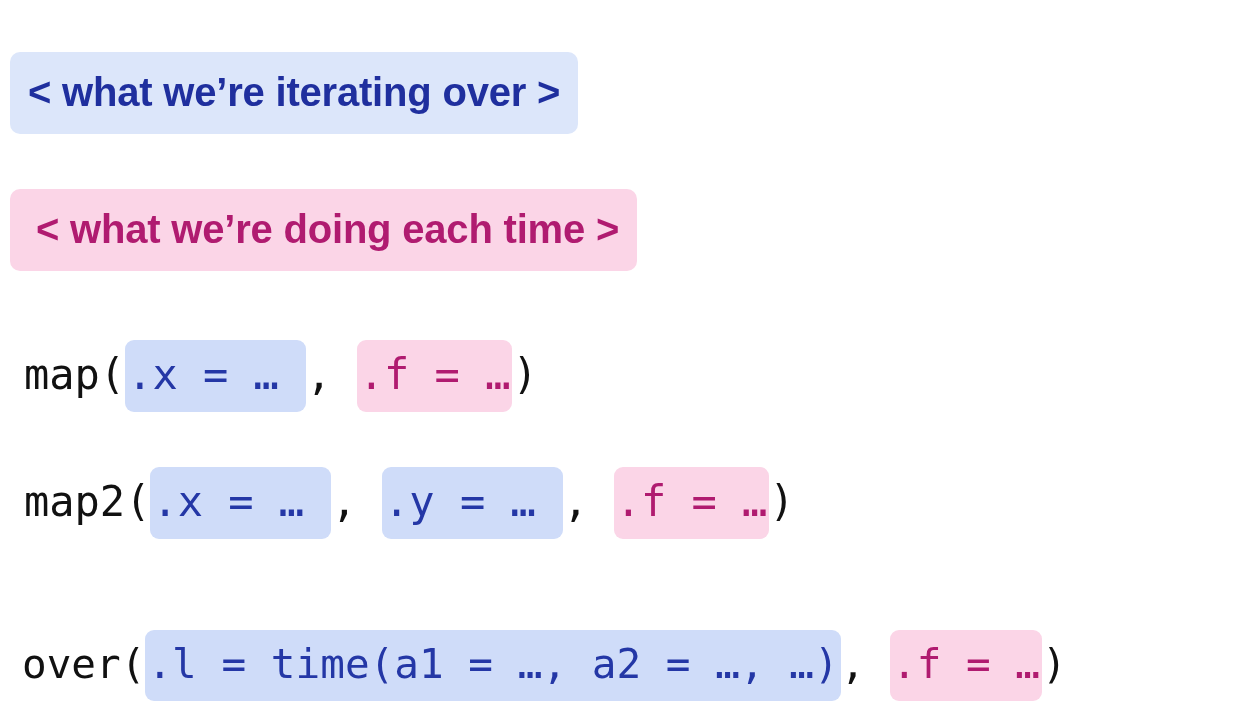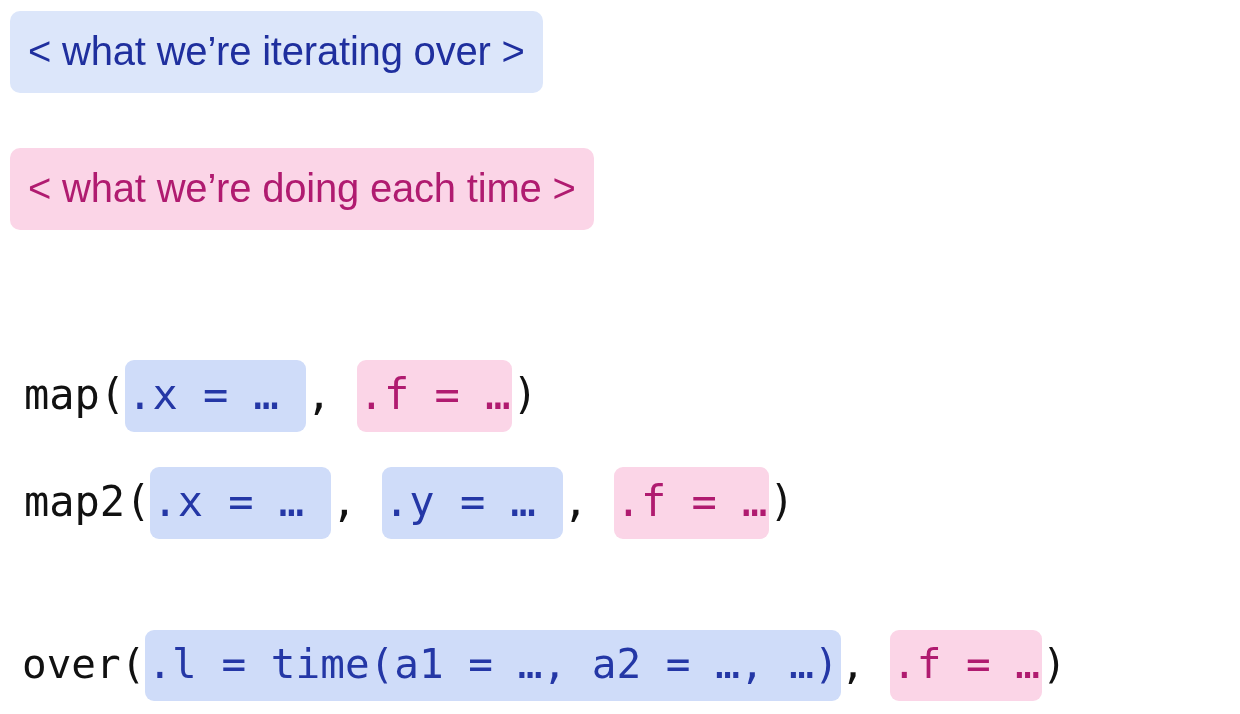--- a/index.html
+++ b/index.html
@@ -15,53 +15,54 @@
     font-family: "Liberation Sans", sans-serif;
     -webkit-font-smoothing: antialiased;
   }
 
   
   .legend-pill {
     position: absolute;
     display: inline-block;
     border-radius: 10px;
     font-family: "Liberation Sans", sans-serif;
-    font-weight: normal;
+    font-weight: bold;
     font-size: 40px;
     line-height: 1;
     letter-spacing: -0.2px;
     white-space: pre;
     box-sizing: border-box;
+    margin-top: 41px;
   }
   .legend-pill.iterating {
     left: 10px;
     top: 11px;
     padding: 20px 18px 22px 18px;
     background: #dce6fa;
     color: #1f2f9e;
   }
   .legend-pill.doing {
     left: 10px;
     top: 148px;
-    padding: 20px 18px 22px 18px;
+    padding: 20px 18px 22px 26px;
     background: #fbd5e7;
     color: #b01b70;
   }
 
   
   .code-line {
     position: absolute;
     left: 24px;
     font-family: "DejaVu Sans Mono", monospace;
     font-size: 42px;
     line-height: 1;
     white-space: pre;
     color: #111111;
   }
-  .code-line.line-map   { top: 360px; text-align: center; }
+  .code-line.line-map   { top: 340px; text-align: center; }
   .code-line.line-map2  { top: 467px; text-align: right; }
   .code-line.line-pmap  { top: 630px; font-size: 41px; left: 22px; }
 
   .seg {
     display: inline-block;
     white-space: pre;
     vertical-align: baseline;
   }
   .seg.plain { color: #111111; }
   .seg.hl-blue {

